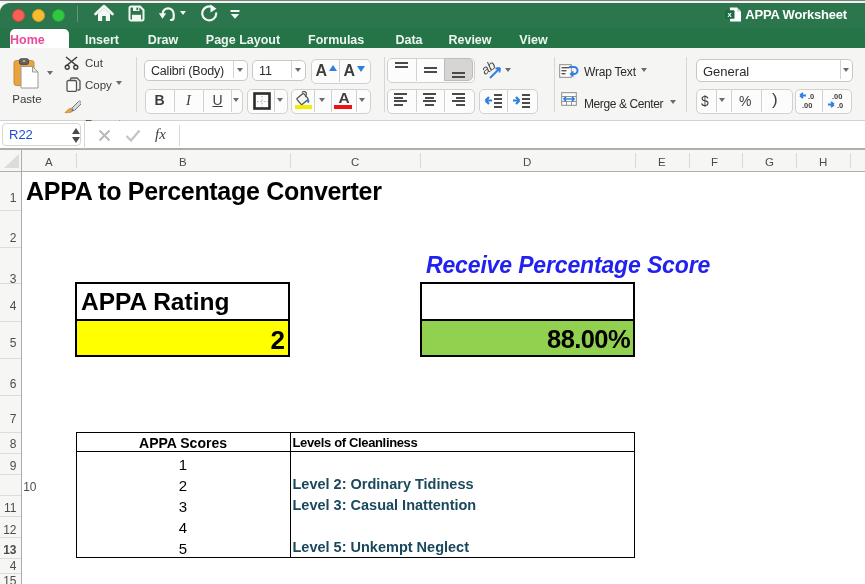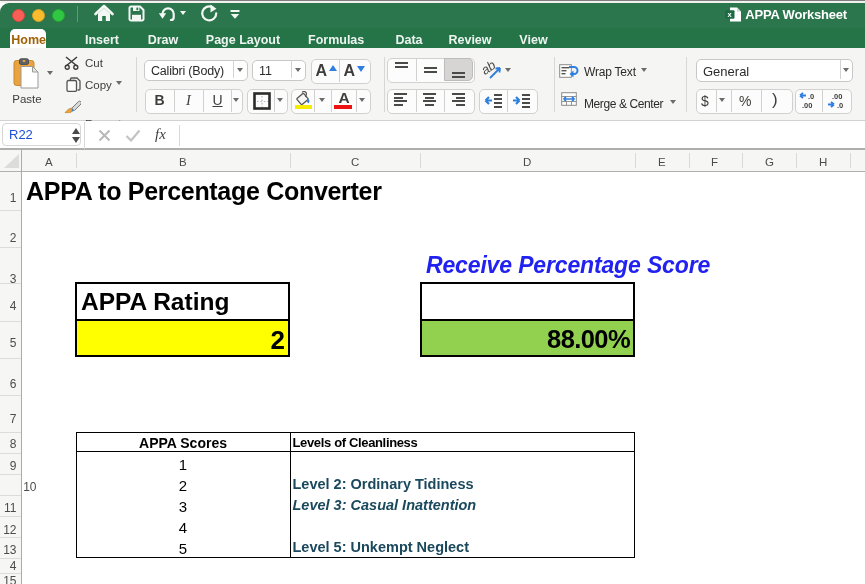--- a/index.html
+++ b/index.html
@@ -11,21 +11,21 @@
   #topstrip1{left:0;top:0;width:865px;height:1px;background:#7e7e7c;}
   #topstrip2{left:0;top:1px;width:865px;height:1.5px;background:#f1f1ef;border-radius:8px 0 0 0;}
   .tl{border-radius:50%;width:11px;height:11px;top:8.5px;}
   #tl-r{left:12px;background:#f95f56;border:0.5px solid #e0443c;}
   #tl-y{left:32px;background:#f9bc2e;border:0.5px solid #dfa023;}
   #tl-g{left:52px;background:#30c842;border:0.5px solid #24a832;}
   #tb-sep{left:77px;top:6px;width:1px;height:16px;background:rgba(255,255,255,0.25);}
   #doctitle{right:18px;top:7px;color:#ffffff;font-size:13px;font-weight:bold;letter-spacing:-0.2px;}
   
   #tabrow{left:0;top:28px;width:865px;height:20px;background:#247448;}
-  #hometab{left:10px;top:28.5px;width:36px;height:20px;background:#ffffff;border-radius:5px 5px 0 0;color:#a16207;font-weight:bold;font-size:12.5px;text-align:right;line-height:23.5px;}
+  #hometab{left:10px;top:28.5px;width:59px;height:20px;background:#ffffff;border-radius:5px 5px 0 0;color:#ec4899;font-weight:bold;font-size:12.5px;text-align:left;line-height:23.5px;}
   .tab{top:28px;height:20px;line-height:24.5px;color:#eef4f0;font-weight:bold;font-size:12.5px;text-align:center;}
   
   #ribbon{left:0;top:48px;width:865px;height:72px;background:#f5f5f4;border-bottom:1px solid #d2d2d2;}
   .rsep{top:57px;width:1px;height:55px;background:#d8d7d6;}
   .rlabel{color:#3d3d3c;font-size:11.5px;}
   .rbtn{background:#fcfcfc;border:1px solid #d2d1d0;border-radius:5px;}
   .combo{background:#ffffff;border:1px solid #c9c8c7;border-radius:5px;}
   .dda{width:0;height:0;border-left:3.5px solid transparent;border-right:3.5px solid transparent;border-top:4.5px solid #6b6b6a;}
   
   #fbar{left:0;top:121px;width:865px;height:27px;background:#ffffff;border-bottom:2px solid #aeaead;}
@@ -321,21 +321,21 @@
   <div class="abs rn" style="left:0px;top:272.3px;">3</div>
   <div class="abs rn" style="left:0px;top:298.59999999999997px;">4</div>
   <div class="abs rn" style="left:0px;top:335.59999999999997px;">5</div>
   <div class="abs rn" style="left:0px;top:377.2px;">6</div>
   <div class="abs rn" style="left:0px;top:411.5px;">7</div>
   <div class="abs rn" style="left:0px;top:437.0px;">8</div>
   <div class="abs rn" style="left:0px;top:459.09999999999997px;">9</div>
   <div class="abs rn" style="left:0px;top:479.8px;padding-left:20px;">10</div>
   <div class="abs rn" style="left:0px;top:501.3px;">11</div>
   <div class="abs rn" style="left:0px;top:522.7px;">12</div>
-  <div class="abs rn" style="left:0px;top:543.3000000000001px;">13</div>
+  <div class="abs rn" style="left:0px;top:543.3000000000001px;font-weight:bold;">13</div>
   <div class="abs rn" style="left:0px;top:559.1px;">4</div>
   <div class="abs rn" style="left:0px;top:574.3000000000001px;">15</div>
   <div class="abs rsepln" style="top:210px;"></div>
   <div class="abs rsepln" style="top:246.5px;"></div>
   <div class="abs rsepln" style="top:283px;"></div>
   <div class="abs rsepln" style="top:320.5px;"></div>
   <div class="abs rsepln" style="top:357.5px;"></div>
   <div class="abs rsepln" style="top:394.5px;"></div>
   <div class="abs rsepln" style="top:431.5px;"></div>
   <div class="abs rsepln" style="top:452.5px;"></div>
@@ -364,15 +364,15 @@
   <div class="abs" style="left:289.5px;top:431.5px;width:1.5px;height:126px;background:#000;"></div>
   <div class="abs" style="left:75.5px;top:450.5px;width:559px;height:1.5px;background:#000;"></div>
   <div class="abs" style="left:76px;top:434.5px;width:214px;text-align:center;font-size:14px;font-weight:bold;color:#000;">APPA Scores</div>
   <div class="abs" style="left:292.5px;top:434.5px;font-size:13px;font-weight:bold;letter-spacing:-0.35px;color:#000;">Levels of Cleanliness</div>
   <div class="abs" style="left:76px;top:456px;width:214px;text-align:center;font-size:15px;color:#000;">1</div>
   <div class="abs" style="left:76px;top:477.1px;width:214px;text-align:center;font-size:15px;color:#000;">2</div>
   <div class="abs" style="left:76px;top:498.2px;width:214px;text-align:center;font-size:15px;color:#000;">3</div>
   <div class="abs" style="left:76px;top:519.3px;width:214px;text-align:center;font-size:15px;color:#000;">4</div>
   <div class="abs" style="left:76px;top:540.4px;width:214px;text-align:center;font-size:15px;color:#000;">5</div>
   <div class="abs tealtxt" style="left:292.5px;top:476px;">Level 2: Ordinary Tidiness</div>
-  <div class="abs tealtxt" style="left:292.5px;top:497.1px;font-style:italic;">Level 3: Casual Inattention</div>
+  <div class="abs tealtxt" style="left:292.5px;top:497.1px;">Level 3: Casual Inattention</div>
   <div class="abs tealtxt" style="left:292.5px;top:539.3px;">Level 5: Unkempt Neglect</div>
 </div>
 
 </body></html>

